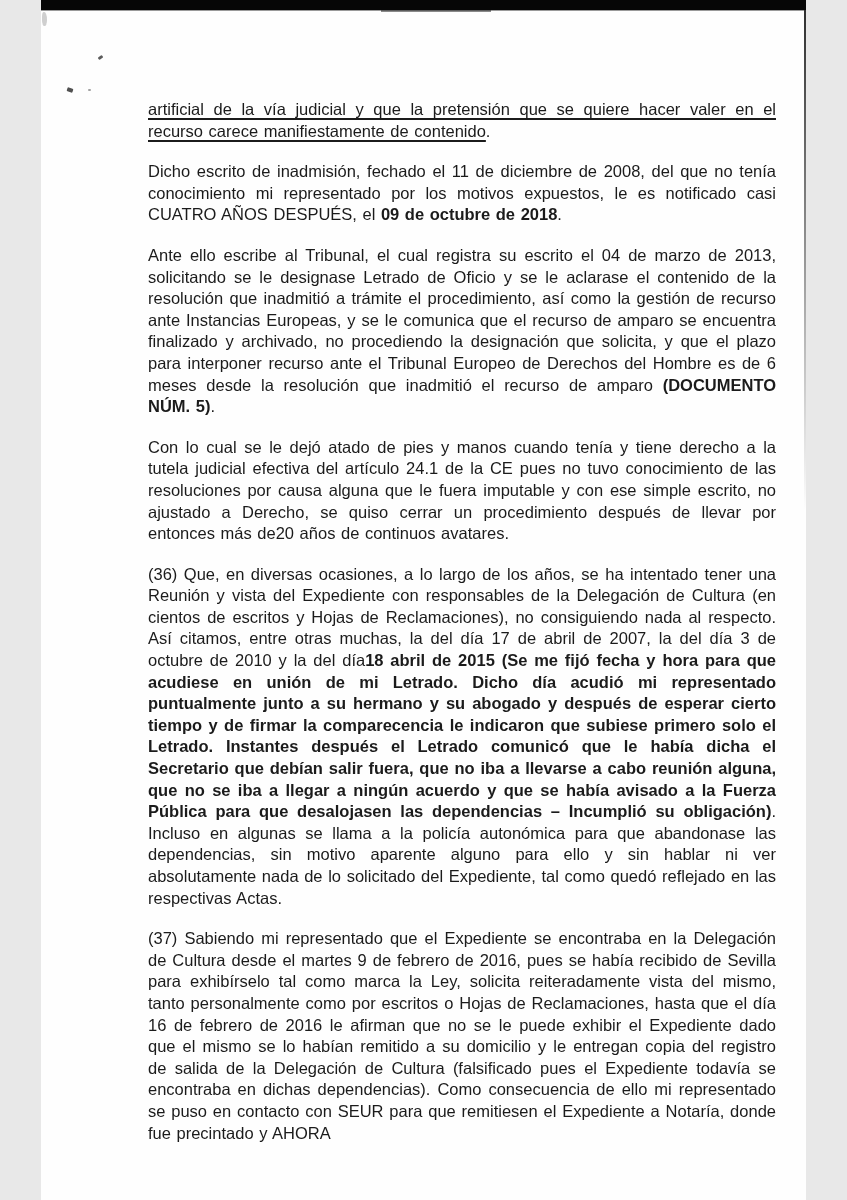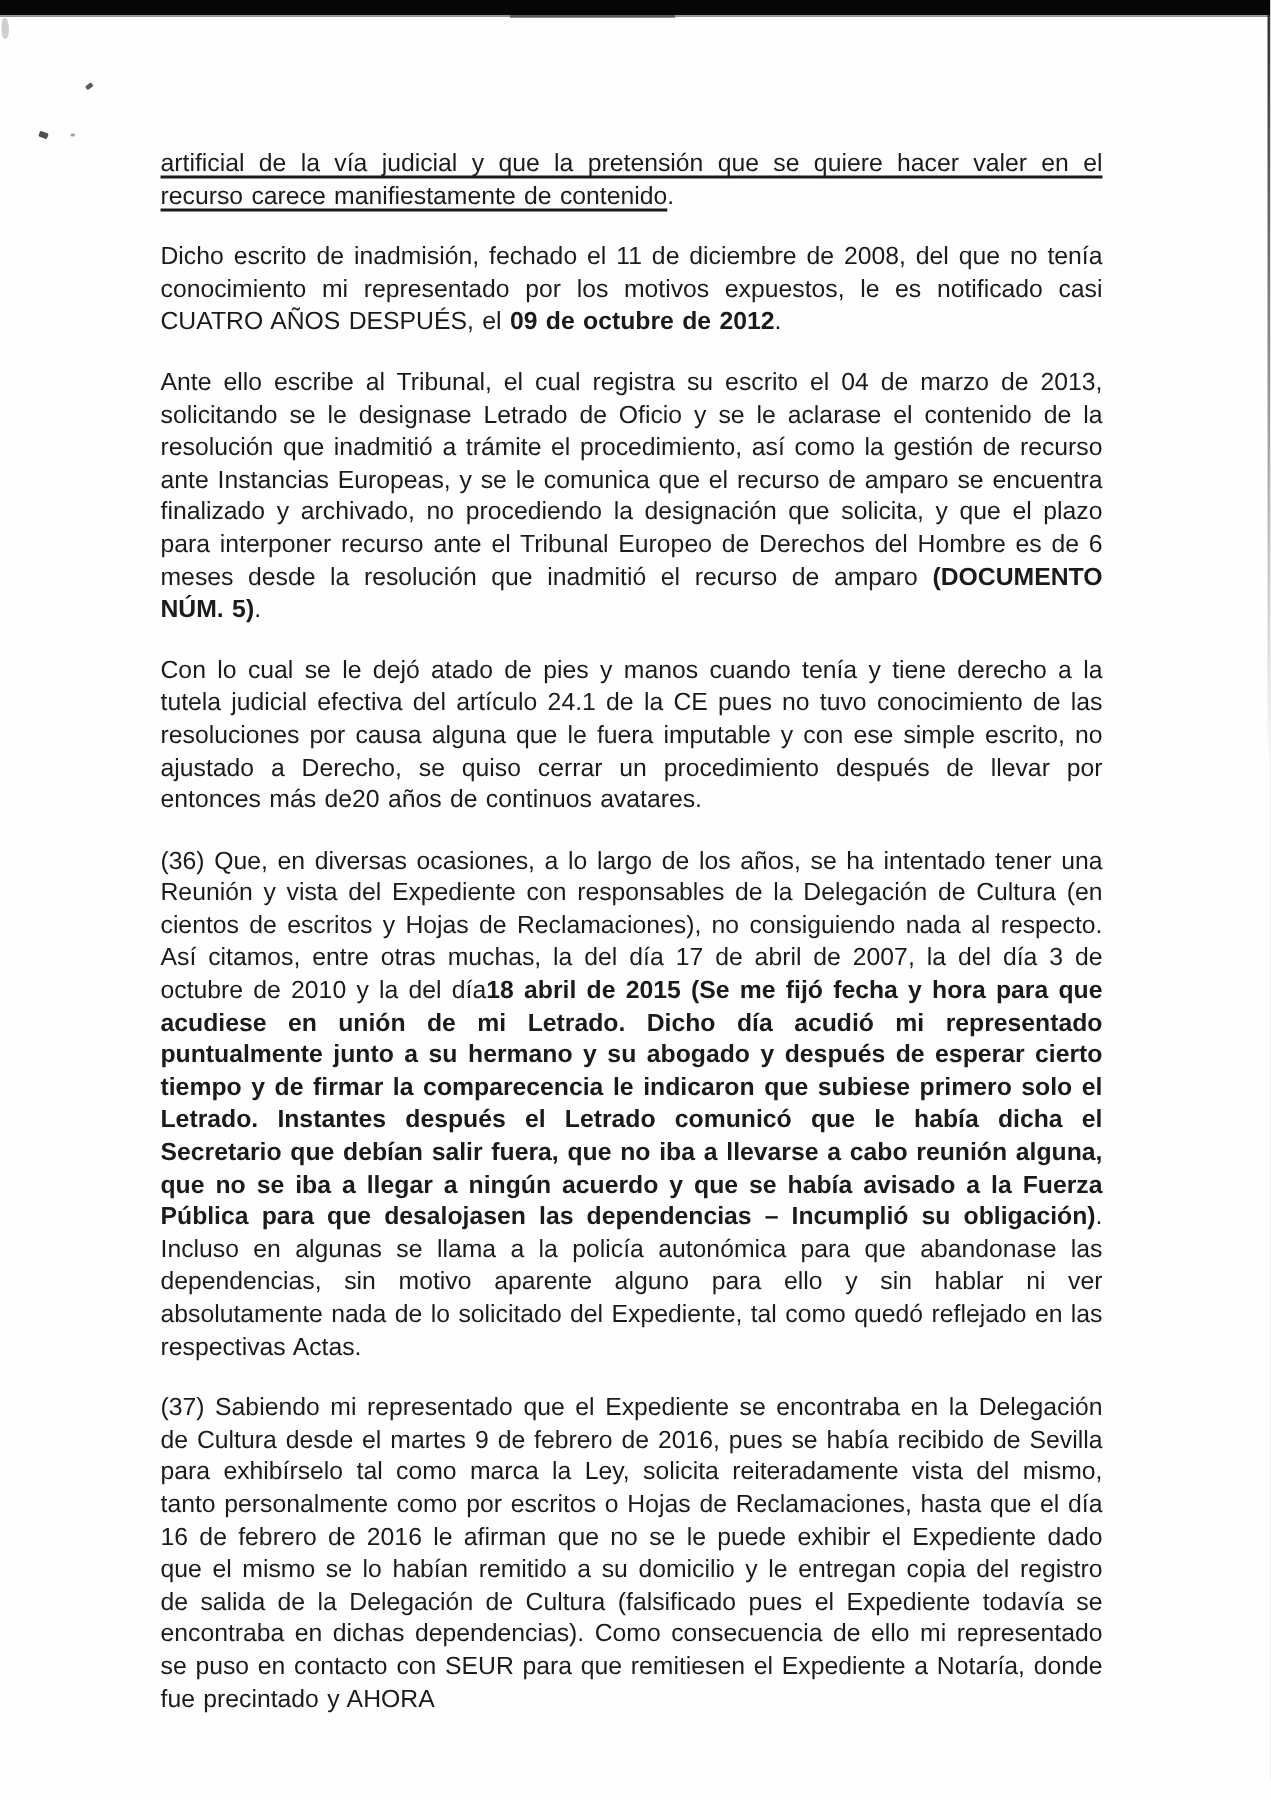--- a/index.html
+++ b/index.html
@@ -3,21 +3,21 @@
 <meta charset="utf-8">
 <title>Scanned legal document page</title>
 <style>
   html, body {
     margin: 0;
     padding: 0;
     background: #e8e8e8;
   }
   .page {
     position: relative;
-    width: 847px;
+    width: 765px;
     height: 1200px;
     margin: 0 auto;
     background: #fefefe;
     overflow: hidden;
     font-family: "Liberation Sans", "DejaVu Sans", sans-serif;
   }
   
   .top-bar {
     position: absolute;
     top: 0; left: 0;
@@ -72,19 +72,19 @@
 
 <div class="page">
   <div class="top-bar"></div>
   <div class="right-edge"></div>
   <div class="speck s1"></div>
   <div class="speck s2"></div>
   <div class="speck s3"></div>
   <div class="speck s4"></div>
   <div class="text-block">
       <p class="para"><span class="u">artificial de la vía judicial y que la pretensión que se quiere hacer valer en el recurso carece manifiestamente de contenido</span><span>.</span></p>
-      <p class="para"><span>Dicho escrito de inadmisión, fechado el 11 de diciembre de 2008, del que no tenía conocimiento mi representado por los motivos expuestos, le es notificado casi CUATRO AÑOS DESPUÉS, el </span><span class="b">09 de octubre de 2012</span><span>.</span></p>
+      <p class="para"><span>Dicho escrito de inadmisión, fechado el 11 de diciembre de 2008, del que no tenía conocimiento mi representado por los motivos expuestos, le es notificado casi CUATRO AÑOS DESPUÉS, el </span><span class="b">09 de octubre de 2018</span><span>.</span></p>
       <p class="para"><span>Ante ello escribe al Tribunal, el cual registra su escrito el 04 de marzo de 2013, solicitando se le designase Letrado de Oficio y se le aclarase el contenido de la resolución que inadmitió a trámite el procedimiento, así como la gestión de recurso ante Instancias Europeas, y se le comunica que el recurso de amparo se encuentra finalizado y archivado, no procediendo la designación que solicita, y que el plazo para interponer recurso ante el Tribunal Europeo de Derechos del Hombre es de 6 meses desde la resolución que inadmitió el recurso de amparo </span><span class="b">(DOCUMENTO NÚM. 5)</span><span>.</span></p>
       <p class="para"><span>Con lo cual se le dejó atado de pies y manos cuando tenía y tiene derecho a la tutela judicial efectiva del artículo 24.1 de la CE pues no tuvo conocimiento de las resoluciones por causa alguna que le fuera imputable y con ese simple escrito, no ajustado a Derecho, se quiso cerrar un procedimiento después de llevar por entonces más de20 años de continuos avatares.</span></p>
       <p class="para"><span>(36) Que, en diversas ocasiones, a lo largo de los años, se ha intentado tener una Reunión y vista del Expediente con responsables de la Delegación de Cultura (en cientos de escritos y Hojas de Reclamaciones), no consiguiendo nada al respecto. Así citamos, entre otras muchas, la del día 17 de abril de 2007, la del día 3 de octubre de 2010 y la del día</span><span class="b">18 abril de 2015 (Se me fijó fecha y hora para que acudiese en unión de mi Letrado. Dicho día acudió mi representado puntualmente junto a su hermano y su abogado y después de esperar cierto tiempo y de firmar la comparecencia le indicaron que subiese primero solo el Letrado. Instantes después el Letrado comunicó que le había dicha el Secretario que debían salir fuera, que no iba a llevarse a cabo reunión alguna, que no se iba a llegar a ningún acuerdo y que se había avisado a la Fuerza Pública para que desalojasen las dependencias – Incumplió su obligación)</span><span>. Incluso en algunas se llama a la policía autonómica para que abandonase las dependencias, sin motivo aparente alguno para ello y sin hablar ni ver absolutamente nada de lo solicitado del Expediente, tal como quedó reflejado en las respectivas Actas.</span></p>
       <p class="para"><span>(37) Sabiendo mi representado que el Expediente se encontraba en la Delegación de Cultura desde el martes 9 de febrero de 2016, pues se había recibido de Sevilla para exhibírselo tal como marca la Ley, solicita reiteradamente vista del mismo, tanto personalmente como por escritos o Hojas de Reclamaciones, hasta que el día 16 de febrero de 2016 le afirman que no se le puede exhibir el Expediente dado que el mismo se lo habían remitido a su domicilio y le entregan copia del registro de salida de la Delegación de Cultura (falsificado pues el Expediente todavía se encontraba en dichas dependencias). Como consecuencia de ello mi representado se puso en contacto con SEUR para que remitiesen el Expediente a Notaría, donde fue precintado y AHORA</span></p>
     </div>
 </div>
 
 </body></html>

